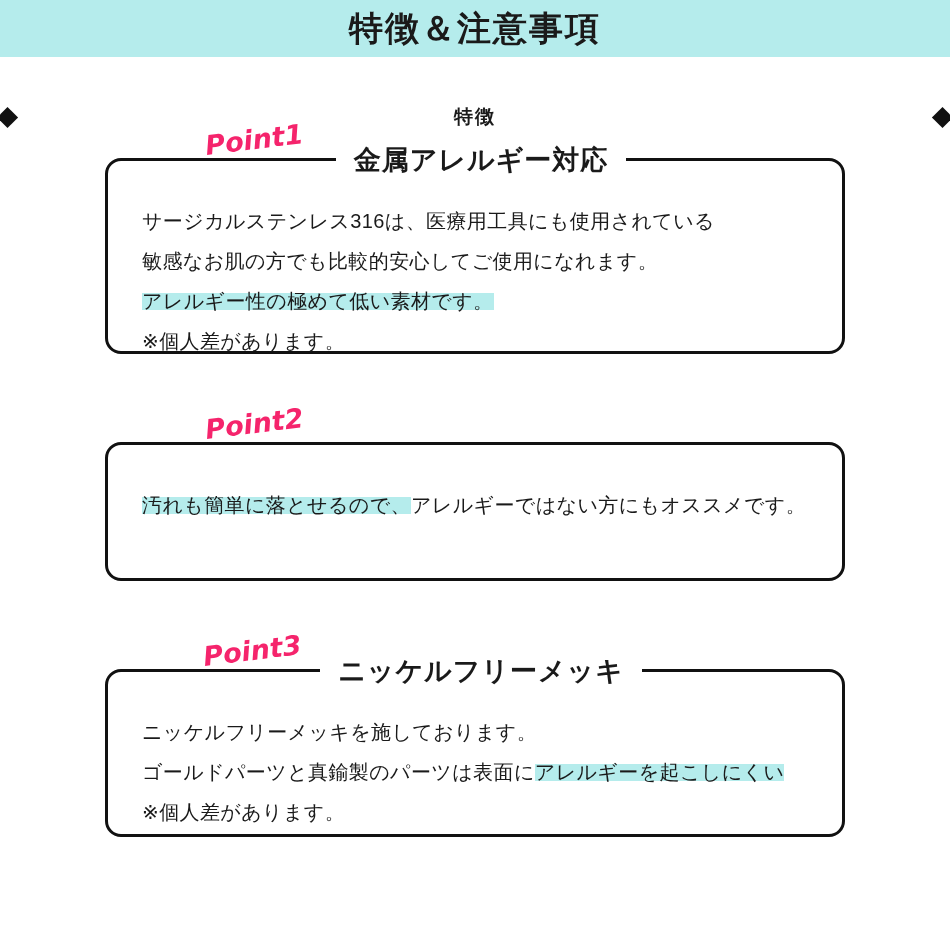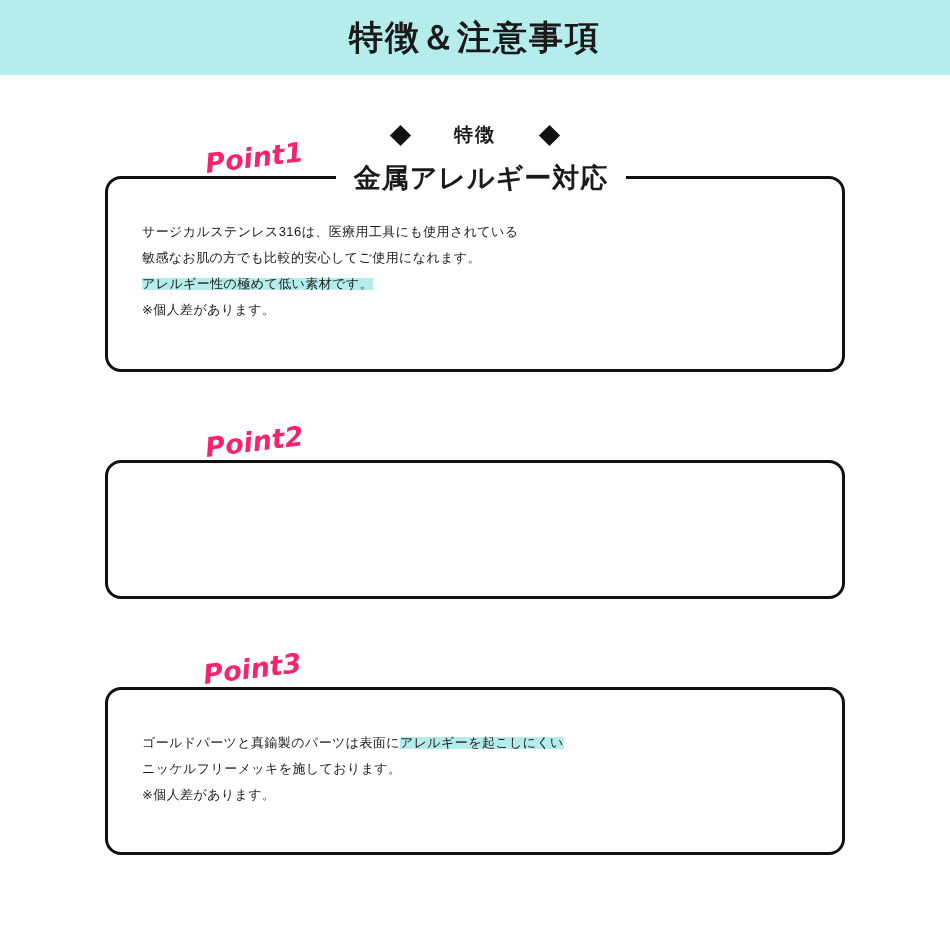--- a/index.html
+++ b/index.html
@@ -11,41 +11,41 @@
     height: 950px;
     background: #ffffff;
     font-family: "Liberation Sans", "DejaVu Sans", sans-serif;
     color: #1a1a1a;
     overflow: hidden;
   }
 
   
   .header {
     width: 950px;
-    height: 75px;
+    height: 57px;
     background: #b5ecec;
     display: flex;
     align-items: center;
     justify-content: center;
     box-sizing: border-box;
   }
   .header-title {
     font-size: 34px;
     font-weight: bold;
     letter-spacing: 2px;
     color: #1a1a1a;
     white-space: nowrap;
   }
 
   
   .section-head {
     margin-top: 47px;
     display: flex;
     align-items: center;
-    justify-content: center;
+    justify-content: space-between;
     gap: 46px;
   }
   .diamond {
     width: 15px;
     height: 15px;
     background: #111111;
     transform: rotate(45deg);
   }
   .section-head-label {
     font-size: 19px;
@@ -104,21 +104,21 @@
     background: #ffffff;
     padding: 0 18px;
     font-size: 27px;
     font-weight: bold;
     letter-spacing: 1px;
     line-height: 40px;
     white-space: nowrap;
   }
 
   .card-body {
-    font-size: 13px;
+    font-size: 20px;
     line-height: 2.0;
     letter-spacing: 0.4px;
   }
   .card-body .line { white-space: nowrap; }
   .hl {
     background: linear-gradient(transparent 12%, #b5ecec 12%, #b5ecec 92%, transparent 92%);
   }
 
   .p1-card { height: 196px; }
   .p2-card { height: 139px; }
@@ -159,33 +159,39 @@
           <span>※個人差があります。</span>
         </div>
       </div>
     </div>
   </div>
 
   <div class="point-block">
     <div class="point-badge badge-p2">Point2</div>
     <div class="point-card p2-card">
       <div class="card-body">
+        <div class="line">
+          <span class="hl">汚れも簡単に落とせるので、</span><span>アレルギーではない方にもオススメです。</span>
+        </div>
       </div>
     </div>
   </div>
 
   <div class="point-block">
     <div class="point-badge badge-p3">Point3</div>
     <div class="point-card p3-card">
+      <div class="card-title-wrap">
+        <div class="card-title">ニッケルフリーメッキ</div>
+      </div>
       <div class="card-body">
         <div class="line">
-          <span>ゴールドパーツと真鍮製のパーツは表面に</span><span class="hl">アレルギーを起こしにくい</span>
+          <span>ニッケルフリーメッキを施しております。</span>
         </div>
         <div class="line">
-          <span>ニッケルフリーメッキを施しております。</span>
+          <span>ゴールドパーツと真鍮製のパーツは表面に</span><span class="hl">アレルギーを起こしにくい</span>
         </div>
         <div class="line">
           <span>※個人差があります。</span>
         </div>
       </div>
     </div>
   </div>
 
 </div>
 

